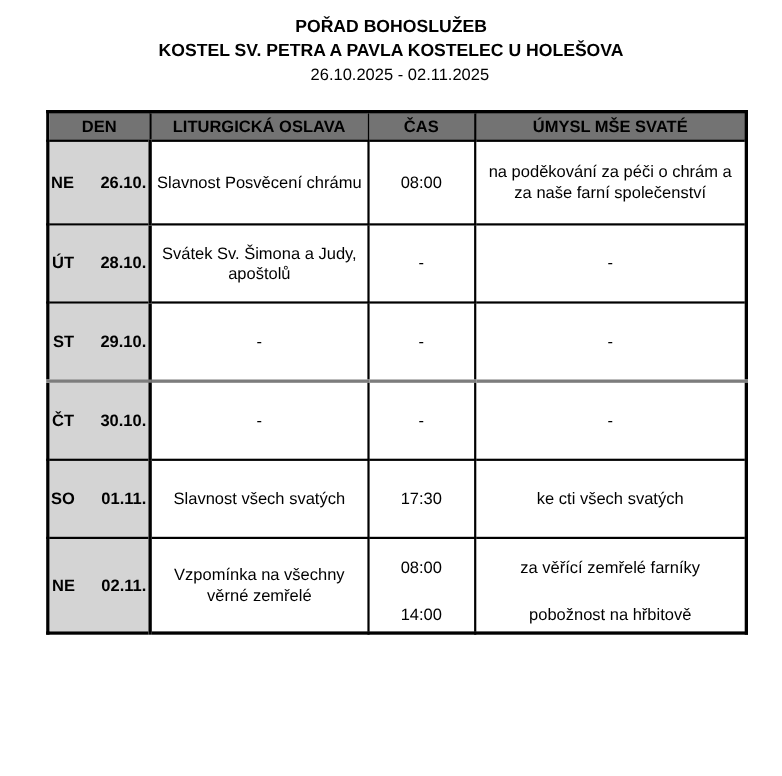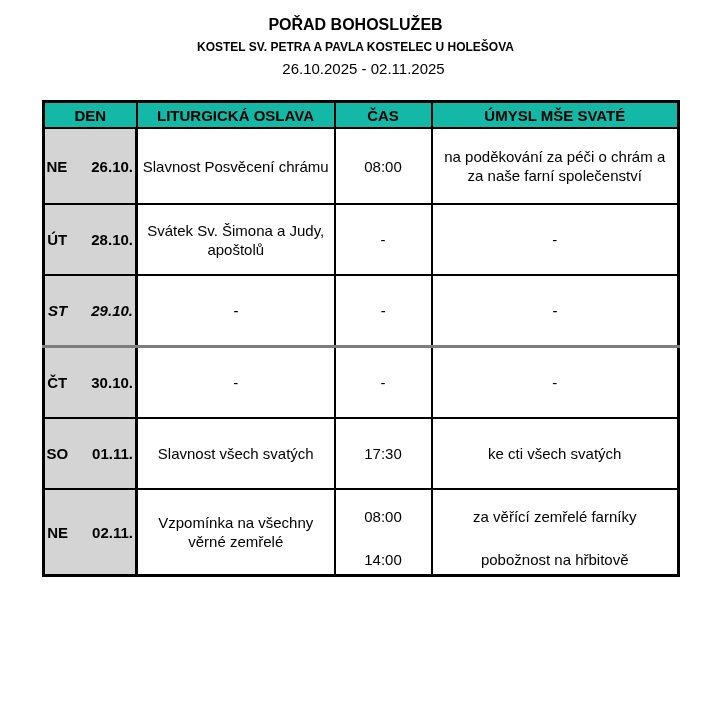--- a/index.html
+++ b/index.html
@@ -23,21 +23,21 @@
     width: 711px;
     text-align: center;
   }
   .title-main {
     font-size: 16px;
     font-weight: bold;
     line-height: 22px;
     margin: 0;
   }
   .title-sub {
-    font-size: 12px;
+    font-size: 16px;
     font-weight: bold;
     line-height: 22px;
     margin: 0;
   }
   .title-dates {
     font-size: 15px;
     font-weight: normal;
     line-height: 22px;
     margin: 0;
     padding-left: 16px;
@@ -53,42 +53,42 @@
   }
   .schedule th, .schedule td {
     border: 2px solid #000000;
     text-align: center;
     vertical-align: middle;
     padding: 2px 4px;
     font-size: 15px;
     overflow: hidden;
   }
   .schedule th {
-    background: #14b8a6;
+    background: #737373;
     font-weight: bold;
     height: 20px;
     border-bottom: 2px solid #000000;
   }
   td.day-cell {
     background: #d4d4d4;
     font-weight: bold;
     border-right: 3px solid #000000;
     padding: 2px 2px;
   }
   .day-wrap {
     display: flex;
     justify-content: flex-end;
     align-items: center;
     gap: 24px;
     white-space: nowrap;
   }
   tr.r-first td { height: 70px; }
   tr.r-std td   { height: 65px; }
   tr.r-last td  { height: 80px; }
-  tr.page-break td { border-bottom: 3px solid #7d7d7d; font-style: italic; }
+  tr.page-break td { border-bottom: 3px solid #7d7d7d; }
   .stack {
     display: flex;
     flex-direction: column;
     gap: 26px;
     padding-top: 12px;
   }
   .stack > div { line-height: 17px; }
   .cell-text { line-height: 19px; }
 </style>
 </head>

